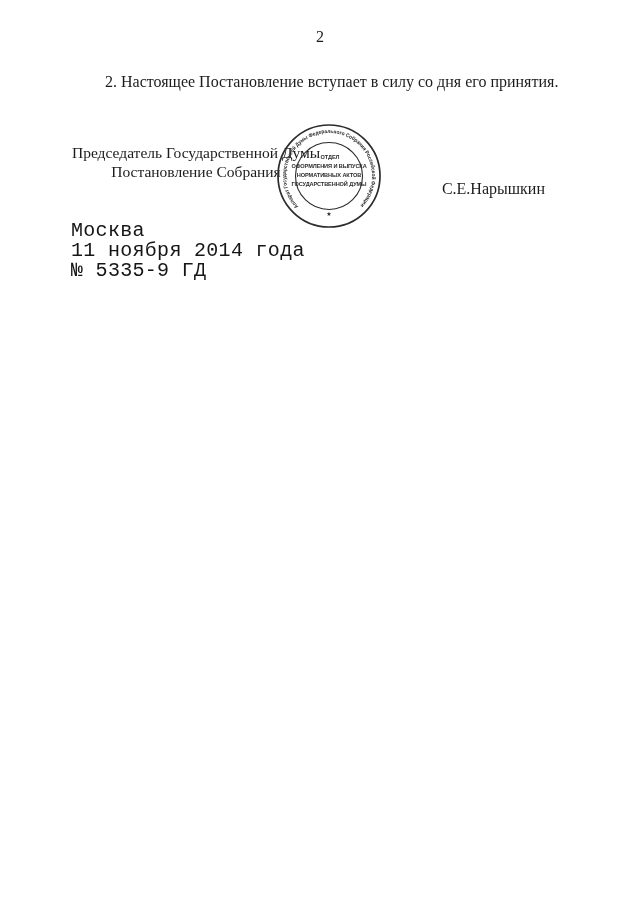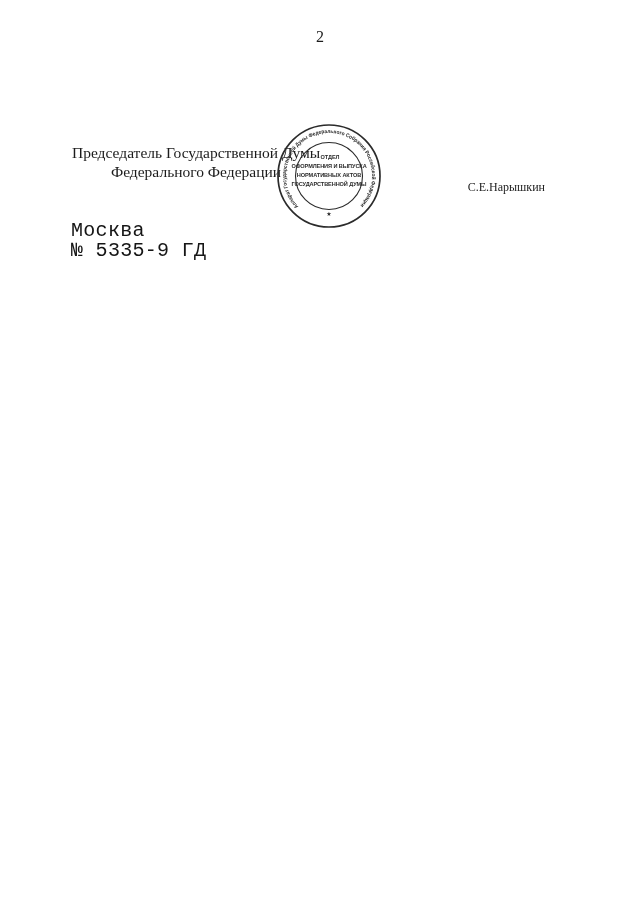--- a/index.html
+++ b/index.html
@@ -32,21 +32,21 @@
     top: 144px; left: 72px;
     width: 248px;
     font-size: 15.5px;
     line-height: 18.6px;
     text-align: center;
   }
   .sig-line { white-space: nowrap; }
   .sig-name {
     position: absolute;
     top: 180px; right: 95px;
-    font-size: 12px;
+    font-size: 16px;
     white-space: nowrap;
   }
   .footer-block {
     position: absolute;
     top: 221px; left: 71px;
     font-family: "Liberation Mono", monospace;
     font-size: 20px;
     line-height: 20px;
     letter-spacing: 0.3px;
     color: #161616;
@@ -65,24 +65,25 @@
   .stamp .ring-text  { font-size: 5.4px; }
   .stamp .star       { font-size: 6px; font-weight: normal; }
 </style>
 </head>
 <body>
 
 <div class="page">
 
   <div class="page-number">2</div>
 
+  <div class="paragraph">2. Настоящее Постановление вступает в силу со дня его принятия.</div>
 
   <div class="sig-block">
     <div class="sig-line">Председатель Государственной Думы</div>
-    <div class="sig-line">Федерального Федерации</div>
+    <div class="sig-line">Постановление Собрания</div>
   </div>
 
   <div class="sig-name">С.Е.Нарышкин</div>
 
   <svg class="stamp" viewBox="0 0 110 110" xmlns="http://www.w3.org/2000/svg">
     <circle cx="55" cy="55" r="51" fill="none" stroke="#2b2b2b" stroke-width="1.7"></circle>
     <circle cx="55" cy="55" r="33.5" fill="none" stroke="#2b2b2b" stroke-width="1.1"></circle>
     <defs>
       <path id="ringPath" d="M 24.6 85.4 A 43 43 0 1 1 85.4 85.4" fill="none"></path>
     </defs>
@@ -91,16 +92,17 @@
     </text>
     <text class="inner-line" x="56" y="37.5" text-anchor="middle">ОТДЕЛ</text>
     <text class="inner-line" x="55" y="46.8" text-anchor="middle">ОФОРМЛЕНИЯ И ВЫПУСКА</text>
     <text class="inner-line" x="55" y="56" text-anchor="middle">НОРМАТИВНЫХ АКТОВ</text>
     <text class="inner-line" x="55" y="65.2" text-anchor="middle">ГОСУДАРСТВЕННОЙ ДУМЫ</text>
     <text class="star" x="55" y="95" text-anchor="middle">★</text>
   </svg>
 
   <div class="footer-block">
     <div>Москва</div>
+    <div>11 ноября 2014 года</div>
     <div>№ 5335-9 ГД</div>
   </div>
 
 </div>
 
 </body></html>

